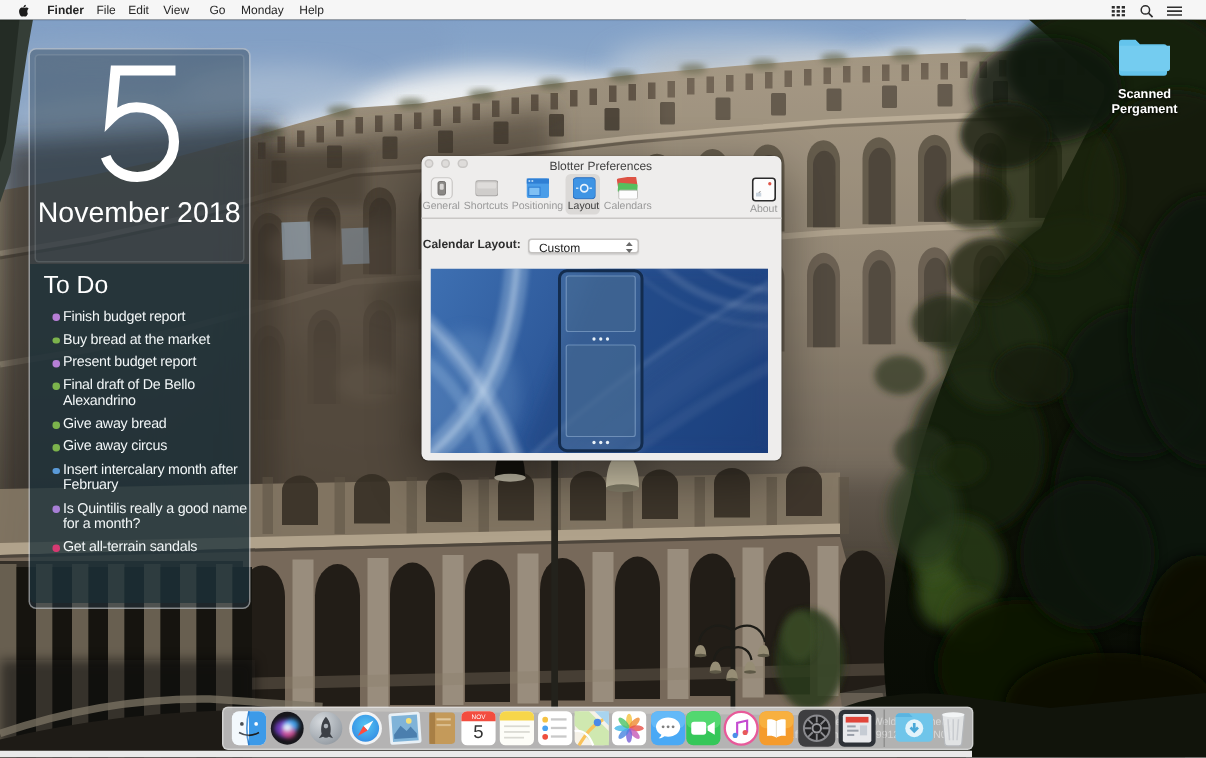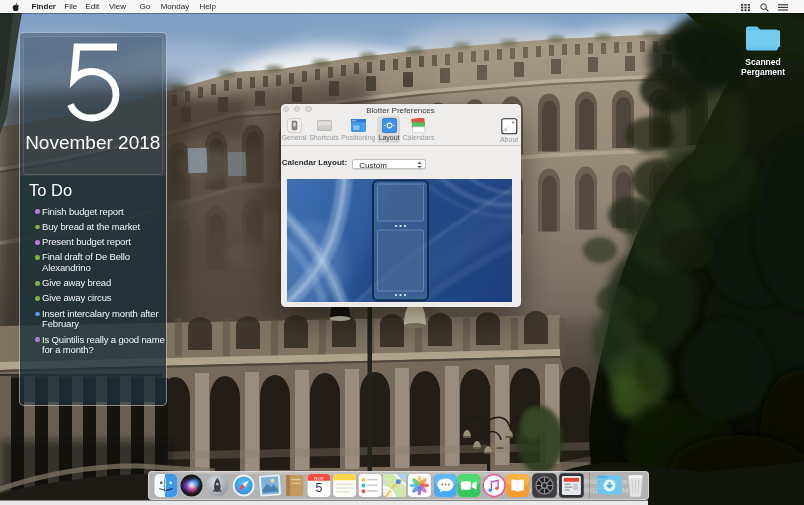--- a/index.html
+++ b/index.html
@@ -418,20 +418,21 @@
     <h2>To Do</h2>
     <div id="tlist">
     <div class="ti" style="--c:#b77fd6">Finish budget report</div>
     <div class="ti" style="--c:#7cb34c">Buy bread at the market</div>
     <div class="ti" style="--c:#b77fd6">Present budget report</div>
     <div class="ti" style="--c:#7cb34c">Final draft of De Bello<br>Alexandrino</div>
     <div class="ti" style="--c:#7cb34c">Give away bread</div>
     <div class="ti" style="--c:#7cb34c">Give away circus</div>
     <div class="ti" style="--c:#5a9ad8">Insert intercalary month after<br>February</div>
     <div class="ti" style="--c:#a87fd6">Is Quintilis really a good name<br>for a month?</div>
+    <div class="ti" style="--c:#d63a72">Get all-terrain sandals</div>
     </div>
   </div>
 </div>
 
 <div class="abs" id="win">
   <span class="tl" style="left:2.2px"></span>
   <span class="tl" style="left:13.4px"></span>
   <span class="tl" style="left:24.7px"></span>
   <div id="wintitle">Blotter Preferences</div>
   <div id="selbg"></div>

